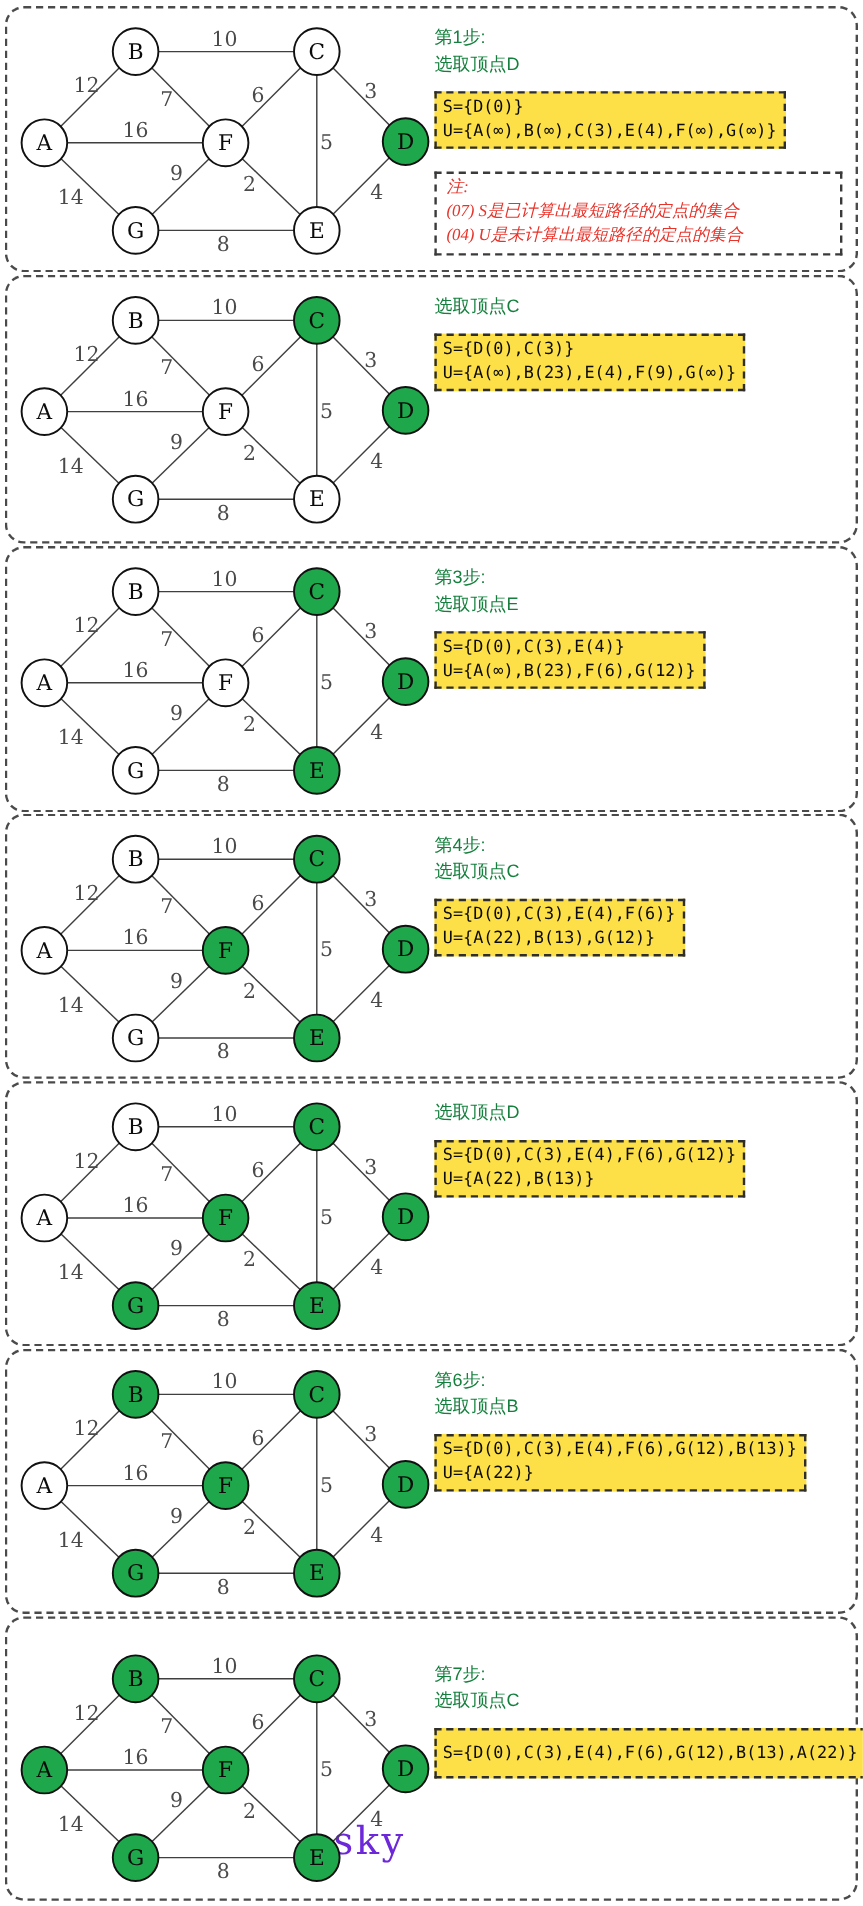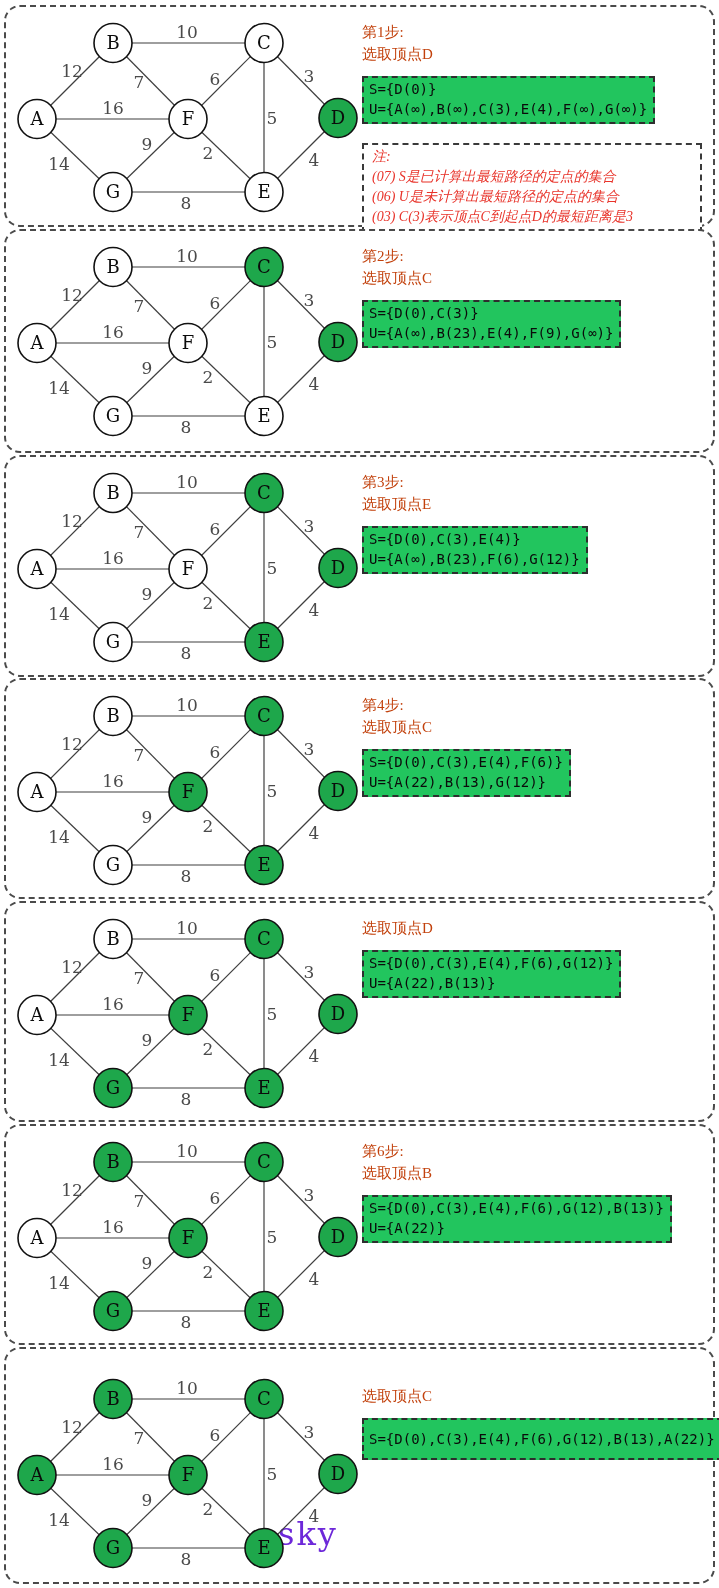--- a/index.html
+++ b/index.html
@@ -20,26 +20,26 @@
   .panel:nth-child(6){ top:1124px; height:221px; }
   .panel:nth-child(7){ top:1347px; height:237px; }
 
   .graph { position:absolute; left:0; top:2px; width:360px; height:212px; }
   .panel.last .graph { top:16px; }
 
   .info { position:absolute; left:356px; top:14px; width:350px; }
   .panel.last .info { top:36px; }
 
   .step-title, .step-subtitle {
-    font-size:15px; line-height:22px; color:#c2410c;
-    font-family:Liberation Serif, serif;
+    font-size:15px; line-height:22px; color:#15803d;
+    font-family:Liberation Sans, sans-serif;
   }
   .su-box {
     display:inline-block; margin-top:11px;
-    background:#22c55e; border:2px dashed #2e2e2e;
+    background:#fde047; border:2px dashed #2e2e2e;
     padding:1px 6px 3px 5px;
     font-family:"DejaVu Sans Mono", monospace;
     font-size:14px; line-height:20px; color:#0b0b0b;
     white-space:nowrap;
   }
   .panel.last .su-box { padding:9px 6px 9px 5px; }
 
   .note-box {
     position:absolute; left:356px; top:136px; width:340px;
     border:2px dashed #3a3a3a; background:#fff;
@@ -117,22 +117,21 @@
       <div class="step-subtitle">选取顶点D</div>
       <div class="su-box">
         <div class="s-line">S={D(0)}</div>
         <div class="u-line">U={A(∞),B(∞),C(3),E(4),F(∞),G(∞)}</div>
       </div>
     </div>
 
   <div class="note-box">
     <div class="note-line">注:</div>
     <div class="note-line">(07) S是已计算出最短路径的定点的集合</div>
-    <div class="note-line">(06) U是未计算出最短路径的定点的集合</div>
-    <div class="note-line">(03) C(3)表示顶点C到起点D的最短距离是3</div>
+    <div class="note-line">(04) U是未计算出最短路径的定点的集合</div>
   </div>
 </section>
 
   <section class="panel">
 
     <svg class="graph" viewBox="0 0 360 212" width="360" height="212">
         <line x1="31" y1="110" x2="107" y2="34"></line>
         <text x="66" y="68" text-anchor="middle" class="edge-w">12</text>
         <line x1="31" y1="110" x2="182" y2="110"></line>
         <text x="107" y="105" text-anchor="middle" class="edge-w">16</text>
@@ -165,21 +164,20 @@
         <ellipse cx="332" cy="109" rx="19" ry="19.5" fill="#1ea74b"></ellipse>
         <text x="332" y="115" class="node-l">D</text>
         <ellipse cx="258" cy="183" rx="19" ry="19.5" fill="#ffffff"></ellipse>
         <text x="258" y="189" class="node-l">E</text>
         <ellipse cx="182" cy="110" rx="19" ry="19.5" fill="#ffffff"></ellipse>
         <text x="182" y="116" class="node-l">F</text>
         <ellipse cx="107" cy="183" rx="19" ry="19.5" fill="#ffffff"></ellipse>
         <text x="107" y="189" class="node-l">G</text>
       </svg>
     <div class="info">
-      <div class="step-title">第2步:</div>
       <div class="step-subtitle">选取顶点C</div>
       <div class="su-box">
         <div class="s-line">S={D(0),C(3)}</div>
         <div class="u-line">U={A(∞),B(23),E(4),F(9),G(∞)}</div>
       </div>
     </div>
   </section>
 
   <section class="panel">
 
@@ -424,20 +422,21 @@
         <ellipse cx="332" cy="109" rx="19" ry="19.5" fill="#1ea74b"></ellipse>
         <text x="332" y="115" class="node-l">D</text>
         <ellipse cx="258" cy="183" rx="19" ry="19.5" fill="#1ea74b"></ellipse>
         <text x="258" y="189" class="node-l">E</text>
         <ellipse cx="182" cy="110" rx="19" ry="19.5" fill="#1ea74b"></ellipse>
         <text x="182" y="116" class="node-l">F</text>
         <ellipse cx="107" cy="183" rx="19" ry="19.5" fill="#1ea74b"></ellipse>
         <text x="107" y="189" class="node-l">G</text>
       </svg>
     <div class="info">
+      <div class="step-title">第7步:</div>
       <div class="step-subtitle">选取顶点C</div>
       <div class="su-box">
         <div class="s-line">S={D(0),C(3),E(4),F(6),G(12),B(13),A(22)}</div>
         <div class="u-line"></div>
       </div>
     </div>
   </section>
 </div>
 
 </body></html>

